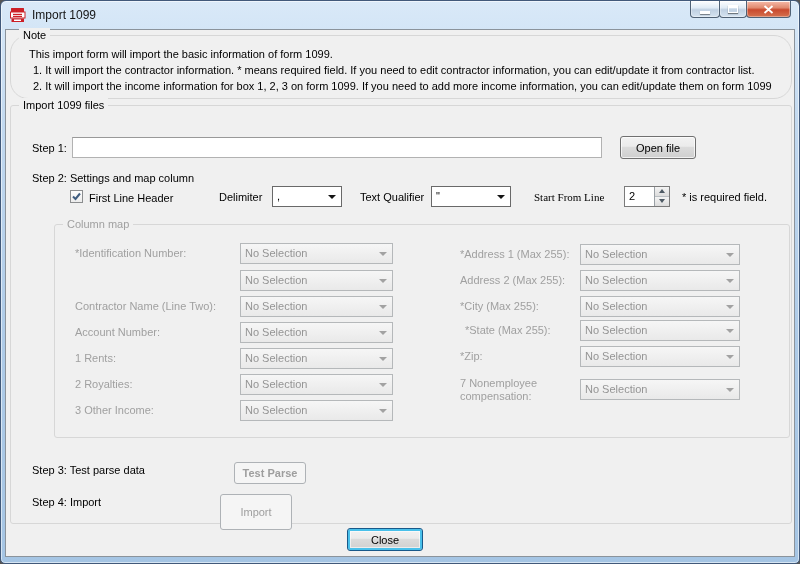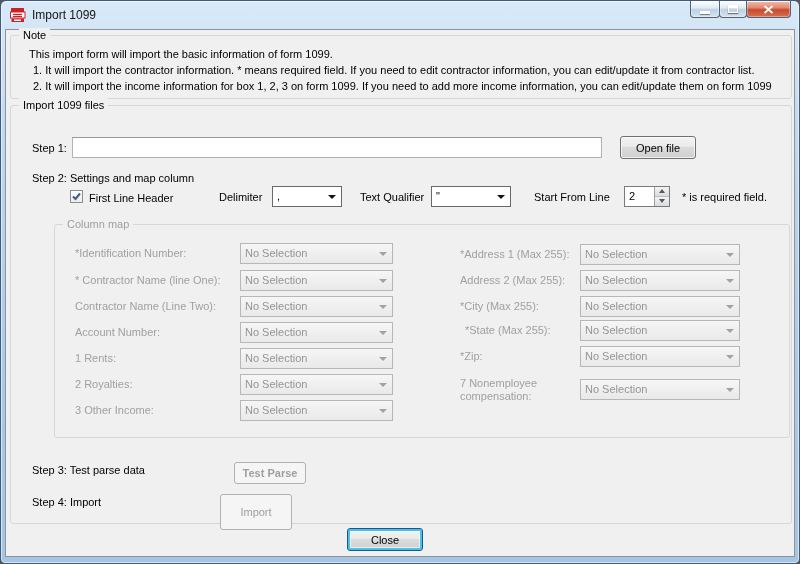--- a/index.html
+++ b/index.html
@@ -133,21 +133,21 @@
       <div class="tb-btn close">
         <svg width="11" height="9">
           <path d="M1.5 1 L9.5 8 M9.5 1 L1.5 8" stroke="#ffffff" stroke-width="1.8" fill="none"></path>
         </svg>
       </div>
     </div>
   </div>
 
   <div class="client">
 
-    <div class="groupbox" style="left:4px; top:5px; width:782px; height:64px;">
+    <div class="groupbox" style="left:4px; top:5px; width:782px; height:64px;border-radius:18px;">
       <span class="gb-title">Note</span>
       <div class="note-lines">
         <div>This import form will import the basic information of form 1099.</div>
         <div class="indent">1. It will import the contractor information. * means required field. If you need to edit contractor information, you can edit/update it from contractor list.</div>
         <div class="indent">2. It will import the income information for box 1, 2, 3 on form 1099. If you need to add more income information, you can edit/update them on form 1099 directly.</div>
       </div>
     </div>
 
     <div class="groupbox" style="left:4px; top:75px; width:782px; height:419px;">
       <span class="gb-title">Import 1099 files</span>
@@ -173,21 +173,21 @@
       <span class="val">,</span>
       <span class="arr"></span>
     </div>
 
     <span class="lbl" style="left:354px; top:160px;">Text Qualifier</span>
     <div class="combo" style="left:425px; top:156px; width:80px;">
       <span class="val">"</span>
       <span class="arr"></span>
     </div>
 
-    <span class="lbl" style="left:528px; top:160px;">Start From Line</span>
+    <span class="lbl" style="left:528px; top:160px;font-family:Liberation Serif, serif;">Start From Line</span>
     <div class="spinner" style="left:618px; top:156px; width:46px;">
       <span class="num">2</span>
       <div class="spin-btns">
         <div class="spin-half up">
           <span class="tri-up"></span>
         </div>
         <div class="spin-half">
           <span class="tri-dn"></span>
         </div>
       </div>
@@ -198,21 +198,20 @@
       <span class="gb-title dis">Column map</span>
 
       <div class="map-row" style="left:0; top:18px; width:360px;">
         <span class="mlbl" style="left:20px;">*Identification Number:</span>
         <div class="combo dis" style="left:185px; top:0; width:153px;">
           <span class="val">No Selection</span>
           <span class="arr"></span>
         </div>
       </div>
       <div class="map-row" style="left:0; top:45px; width:360px;">
-        <span class="mlbl" style="left:20px;">* Contractor Name (line One):</span>
         <div class="combo dis" style="left:185px; top:0; width:153px;">
           <span class="val">No Selection</span>
           <span class="arr"></span>
         </div>
       </div>
       <div class="map-row" style="left:0; top:71px; width:360px;">
         <span class="mlbl" style="left:20px;">Contractor Name (Line Two):</span>
         <div class="combo dis" style="left:185px; top:0; width:153px;">
           <span class="val">No Selection</span>
           <span class="arr"></span>

